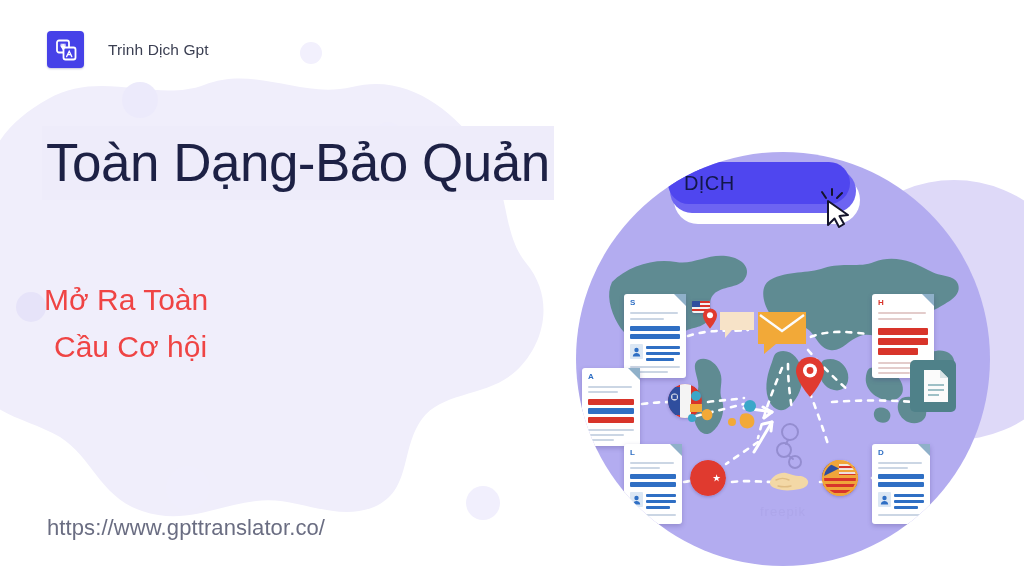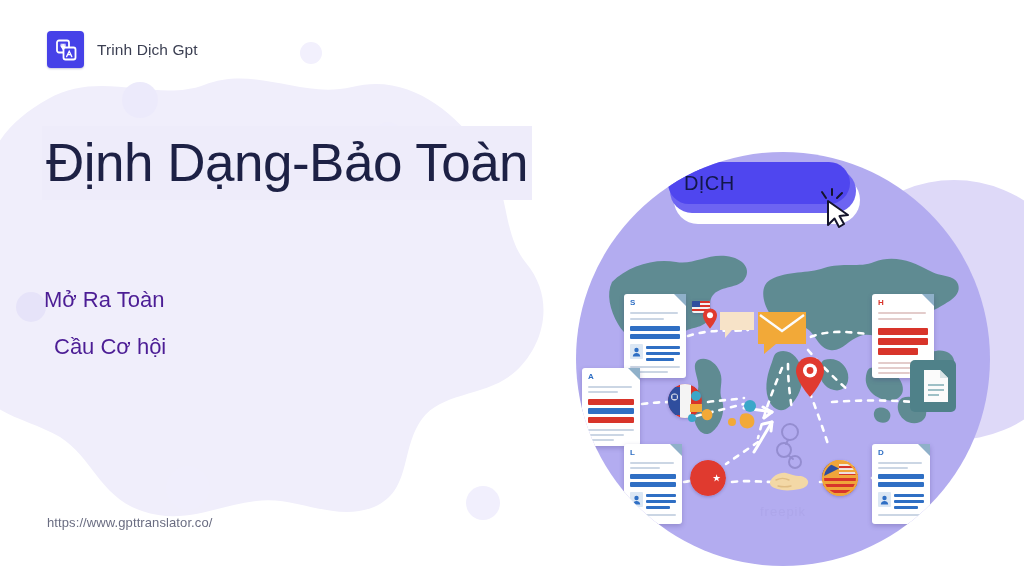--- a/index.html
+++ b/index.html
@@ -16,40 +16,40 @@
   .bg-dot{position:absolute;border-radius:50%;background:#eceafb;z-index:1;}
   .d1{left:122px;top:82px;width:36px;height:36px;}
   .d2{left:16px;top:292px;width:30px;height:30px;background:#e6e3f9;}
   .d3{left:374px;top:122px;width:28px;height:28px;background:#efedfc;}
   .d4{left:166px;top:466px;width:44px;height:44px;background:#f0eefc;}
   .d5{left:466px;top:486px;width:34px;height:34px;background:#f1effd;}
   .d6{left:300px;top:42px;width:22px;height:22px;background:#f2f0fd;}
   .corner-wedge{position:absolute;right:-60px;top:180px;width:260px;height:260px;border-radius:50%;background:#ded9f8;z-index:1;}
 
   
-  .brand{position:absolute;left:47px;top:31px;display:flex;align-items:center;gap:13px;z-index:20;}
+  .brand{position:absolute;left:47px;top:31px;display:flex;align-items:center;gap:24px;z-index:20;}
   .brand-mark{width:37px;height:37px;border-radius:4px;background:#4641e8;display:flex;align-items:center;justify-content:center;box-shadow:0 1px 2px rgba(40,30,120,.25);}
   .brand-name{font-size:15.5px;color:#3b3f52;letter-spacing:.1px;white-space:nowrap;}
 
   
   .headline{position:absolute;left:46px;top:126px;z-index:12;}
   .h-line{font-size:53px;line-height:74px;font-weight:400;color:#1d2145;letter-spacing:-0.5px;white-space:nowrap;display:block;width:max-content;}
   .h-line.hl{background:#eeecfa;padding:0 4px;margin-left:-4px;}
 
   .subhead{position:absolute;left:44px;top:276px;z-index:12;}
-  .s-line{font-size:22px;line-height:47px;color:#4c1d95;white-space:nowrap;display:block;width:max-content;}
+  .s-line{font-size:30px;line-height:47px;color:#ef4444;white-space:nowrap;display:block;width:max-content;}
   .s-line.indent{padding-left:10px;}
 
   
   .cta{position:absolute;left:48px;top:386px;width:204px;height:50px;border:none;border-radius:26px;
        background:#4f46ef;color:#151a4a;font-size:19px;font-weight:700;letter-spacing:.9px;
        font-family:"Liberation Sans",sans-serif;cursor:pointer;z-index:15;
        box-shadow:0 3px 8px rgba(60,50,180,.25);}
 
-  .site-url{position:absolute;left:47px;top:515px;font-size:13px;color:#6a6d82;letter-spacing:.1px;z-index:15;}
+  .site-url{position:absolute;left:47px;top:515px;font-size:22px;color:#6a6d82;letter-spacing:.1px;z-index:15;}
 
   
   .illus{position:absolute;left:576px;top:152px;width:414px;height:414px;z-index:10;}
   .circle{position:absolute;inset:0;border-radius:50%;background:#b3acf0;overflow:hidden;}
 
   .worldmap{position:absolute;left:26px;top:88px;width:362px;height:210px;}
   .watermark{position:absolute;left:50%;top:352px;transform:translateX(-50%);font-size:13px;color:#a9a2e6;opacity:.55;letter-spacing:1px;white-space:nowrap;}
 
   
   .tbtn-wrap{position:absolute;left:92px;top:10px;width:192px;height:64px;}
@@ -103,21 +103,21 @@
         <rect x="4" y="3.5" width="12" height="12" rx="2" fill="none" stroke="#ffffff" stroke-width="1.8"></rect>
         <path d="M7.5 7.3h5.2 M10.1 7.3v1.2 M7.8 8.8h4.6l-2.3 3.6z" fill="#ffffff" stroke="#ffffff" stroke-width="1.1" stroke-linejoin="round"></path>
         <rect x="10.5" y="10.5" width="12" height="12" rx="2" fill="#4641e8" stroke="#ffffff" stroke-width="1.8"></rect>
         <path d="M13.6 19.6l2.6-5.4 2.6 5.4 M14.7 17.7h3.1" fill="none" stroke="#ffffff" stroke-width="1.3" stroke-linecap="round"></path>
       </svg>
     </span>
     <span class="brand-name">Trinh Dịch Gpt</span>
   </div>
 
   <div class="headline">
-    <span class="h-line hl">Định Dạng-Bảo Toàn</span>
+    <span class="h-line hl">Toàn Dạng-Bảo Quản</span>
   </div>
 
   <div class="subhead">
     <span class="s-line">Mở Ra Toàn</span>
     <span class="s-line indent">Cầu Cơ hội</span>
   </div>
 
 
   <div class="site-url">https://www.gpttranslator.co/</div>
 

